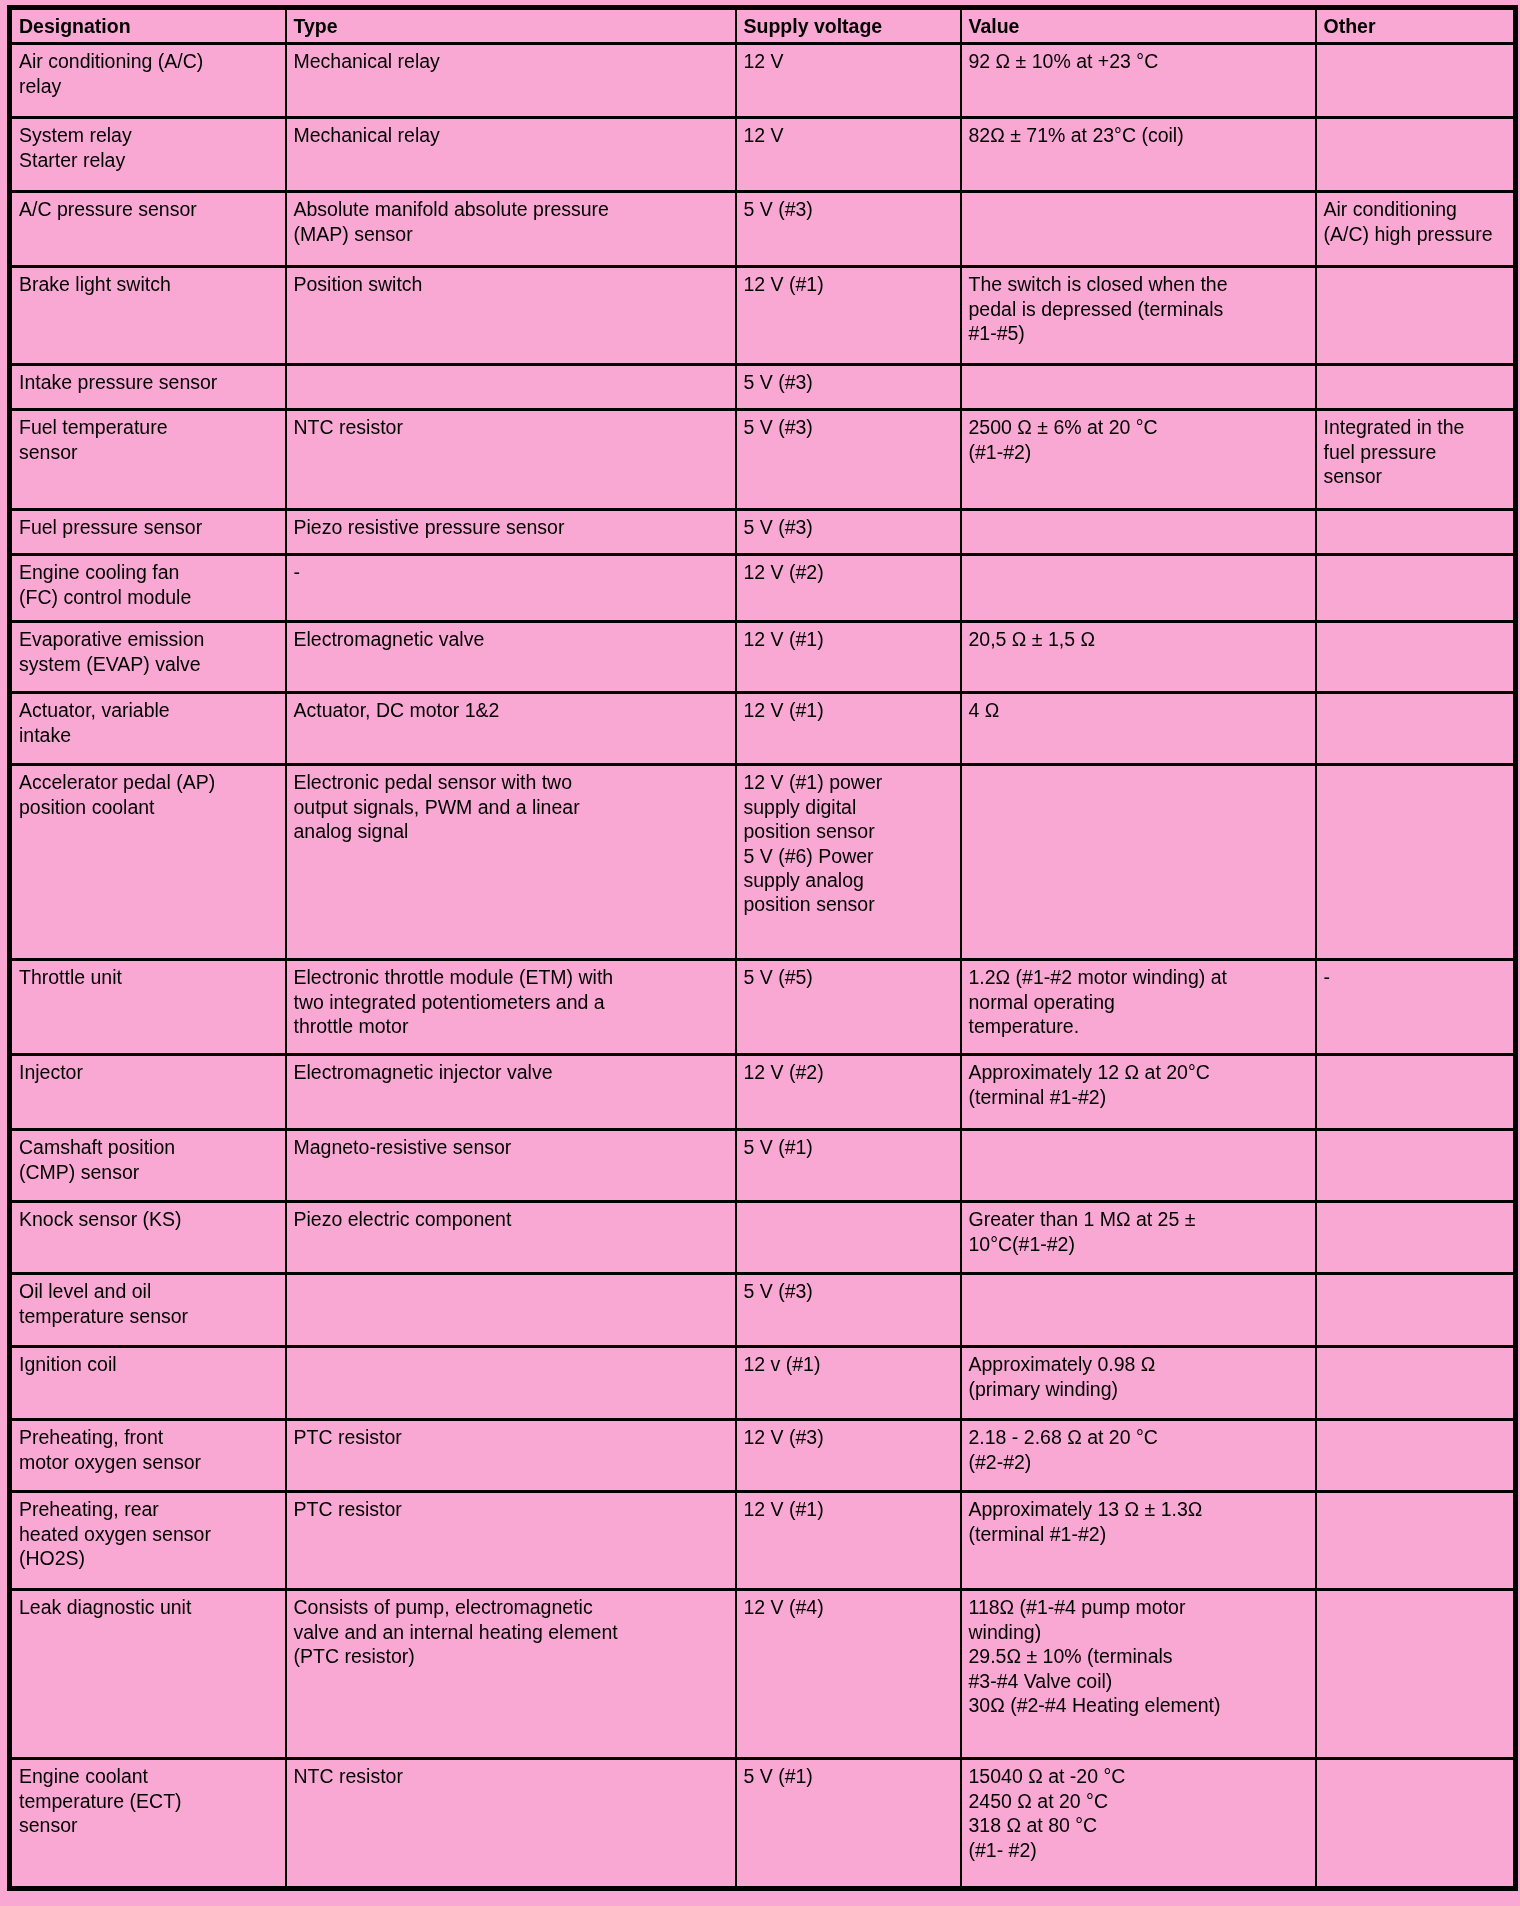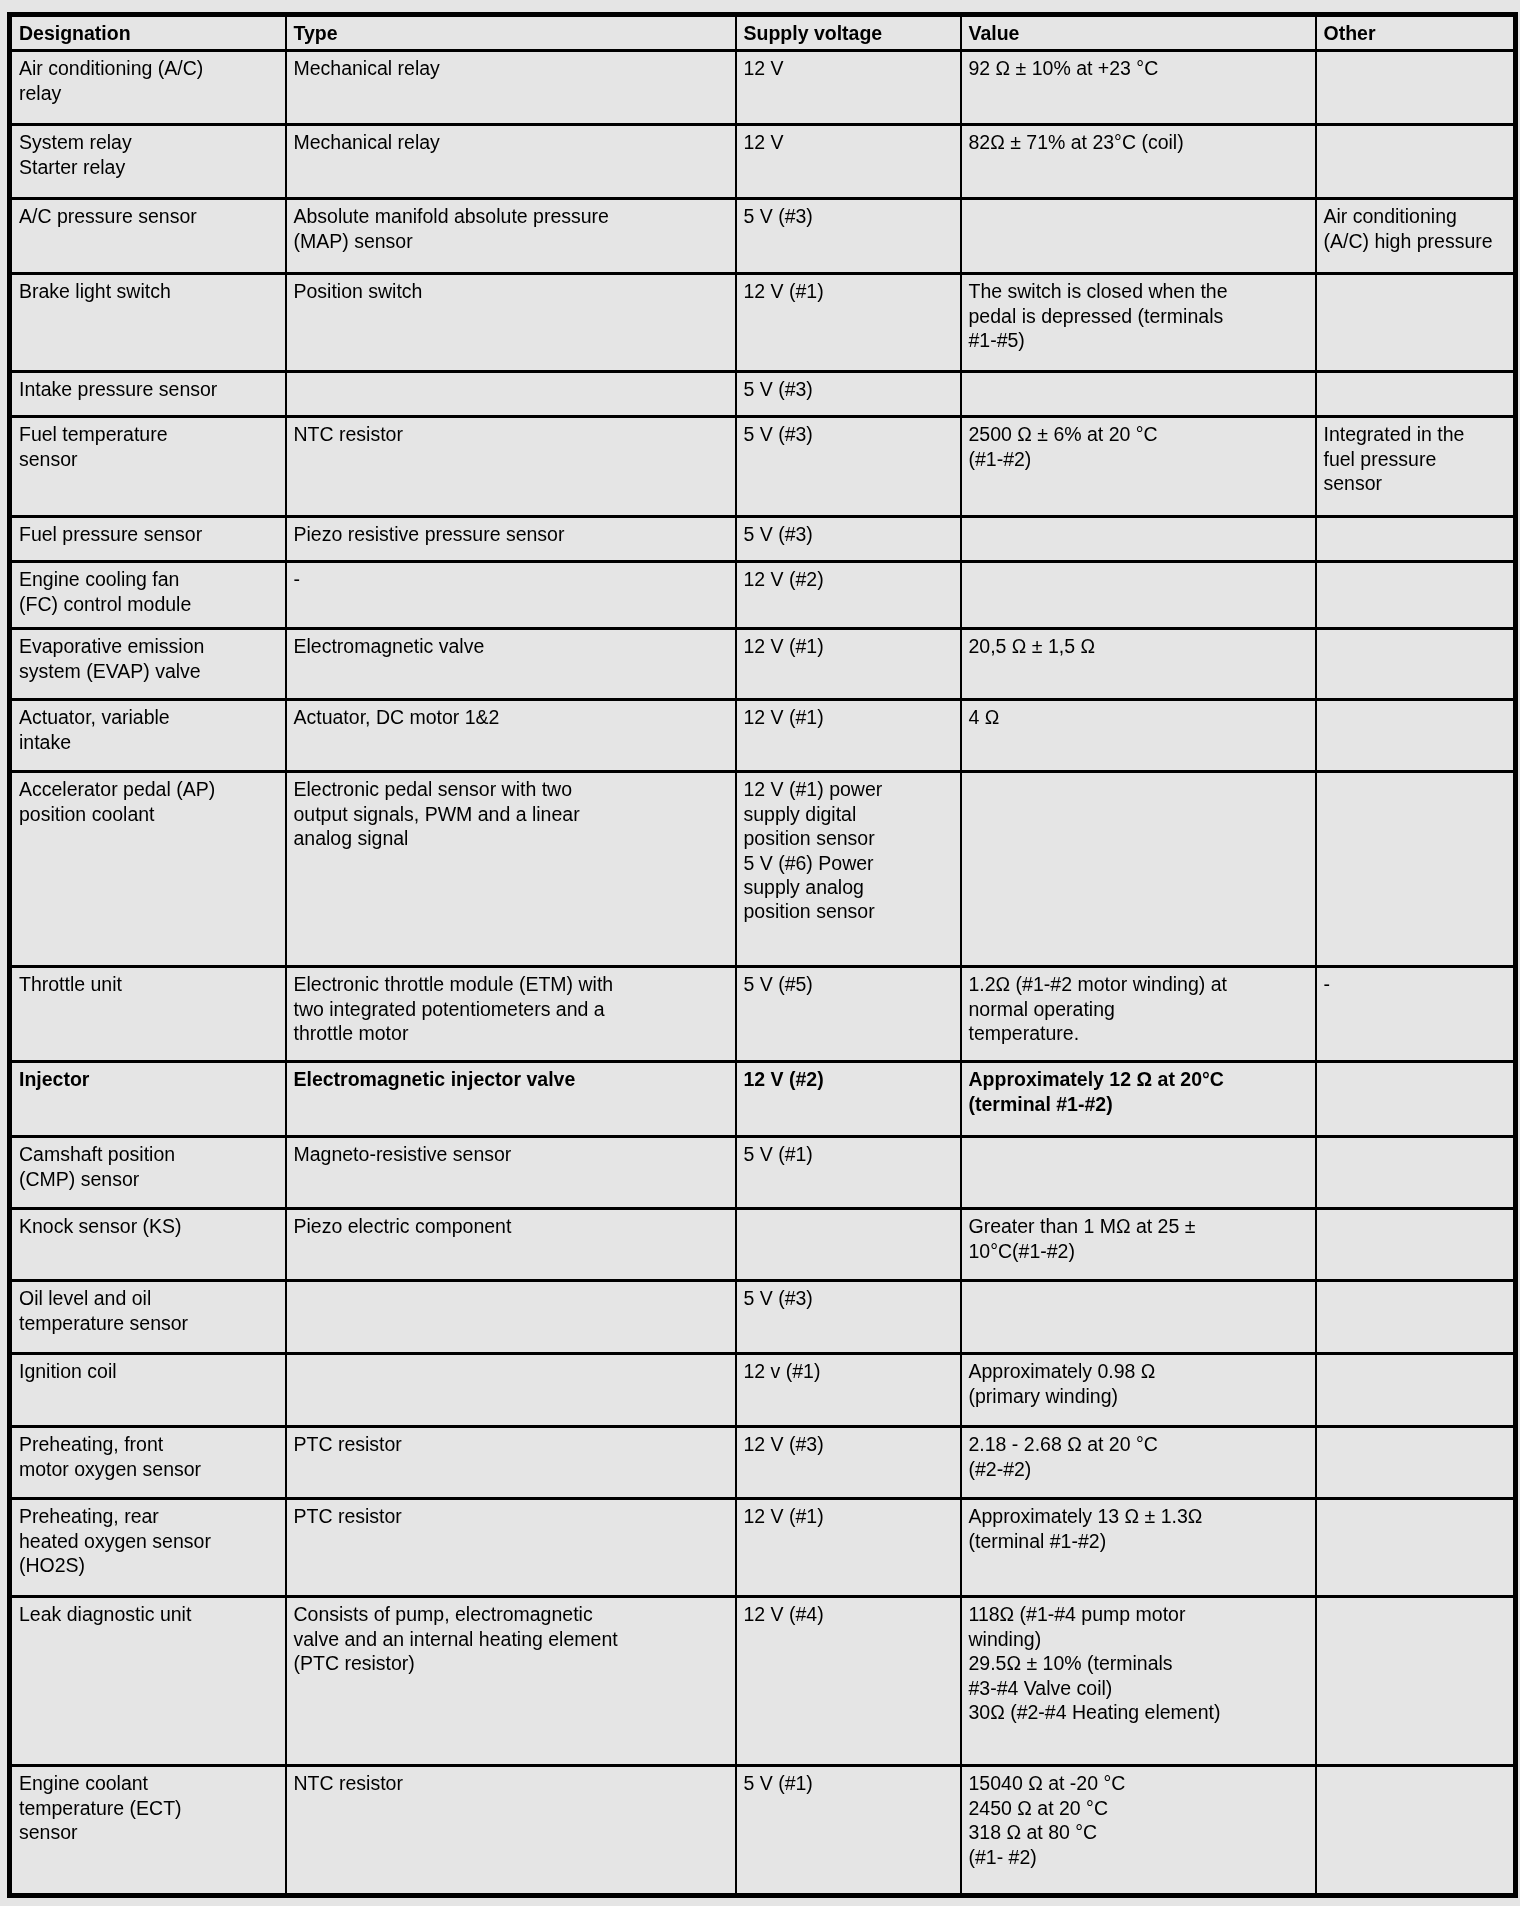--- a/index.html
+++ b/index.html
@@ -6,22 +6,22 @@
     margin: 0;
     padding: 0;
     background: #ffffff;
     color: #000000;
     font-family: "Liberation Sans", "DejaVu Sans", sans-serif;
   }
   .page {
     width: 1520px;
     height: 1906px;
     box-sizing: border-box;
-    padding: 12px 0 0 7px;
-    background: #e5e5e5;
+    padding: 5px 0 0 7px;
+    background: #f9a8d4;
   }
   table.spec-table {
     border-collapse: collapse;
     table-layout: fixed;
     width: 1506px;
     border: 5px solid #000000;
   }
   col.c1 { width: 276px; }
   col.c2 { width: 450px; }
   col.c3 { width: 225px; }
@@ -50,21 +50,21 @@
   tbody tr:nth-child(3)  { height: 75px; }
   tbody tr:nth-child(4)  { height: 98px; }
   tbody tr:nth-child(5)  { height: 45px; }
   tbody tr:nth-child(6)  { height: 100px; }
   tbody tr:nth-child(7)  { height: 45px; margin-top: 46px; }
   tbody tr:nth-child(8)  { height: 67px; margin-top: 24px; }
   tbody tr:nth-child(9)  { height: 71px; }
   tbody tr:nth-child(10) { height: 72px; }
   tbody tr:nth-child(11) { height: 195px; }
   tbody tr:nth-child(12) { height: 95px; }
-  tbody tr:nth-child(13) { height: 75px; font-weight: bold; }
+  tbody tr:nth-child(13) { height: 75px; }
   tbody tr:nth-child(14) { height: 72px; }
   tbody tr:nth-child(15) { height: 72px; }
   tbody tr:nth-child(16) { height: 73px; }
   tbody tr:nth-child(17) { height: 73px; }
   tbody tr:nth-child(18) { height: 72px; }
   tbody tr:nth-child(19) { height: 98px; }
   tbody tr:nth-child(20) { height: 169px; }
   tbody tr:nth-child(21) { height: 130px; }
 </style>
 </head>

